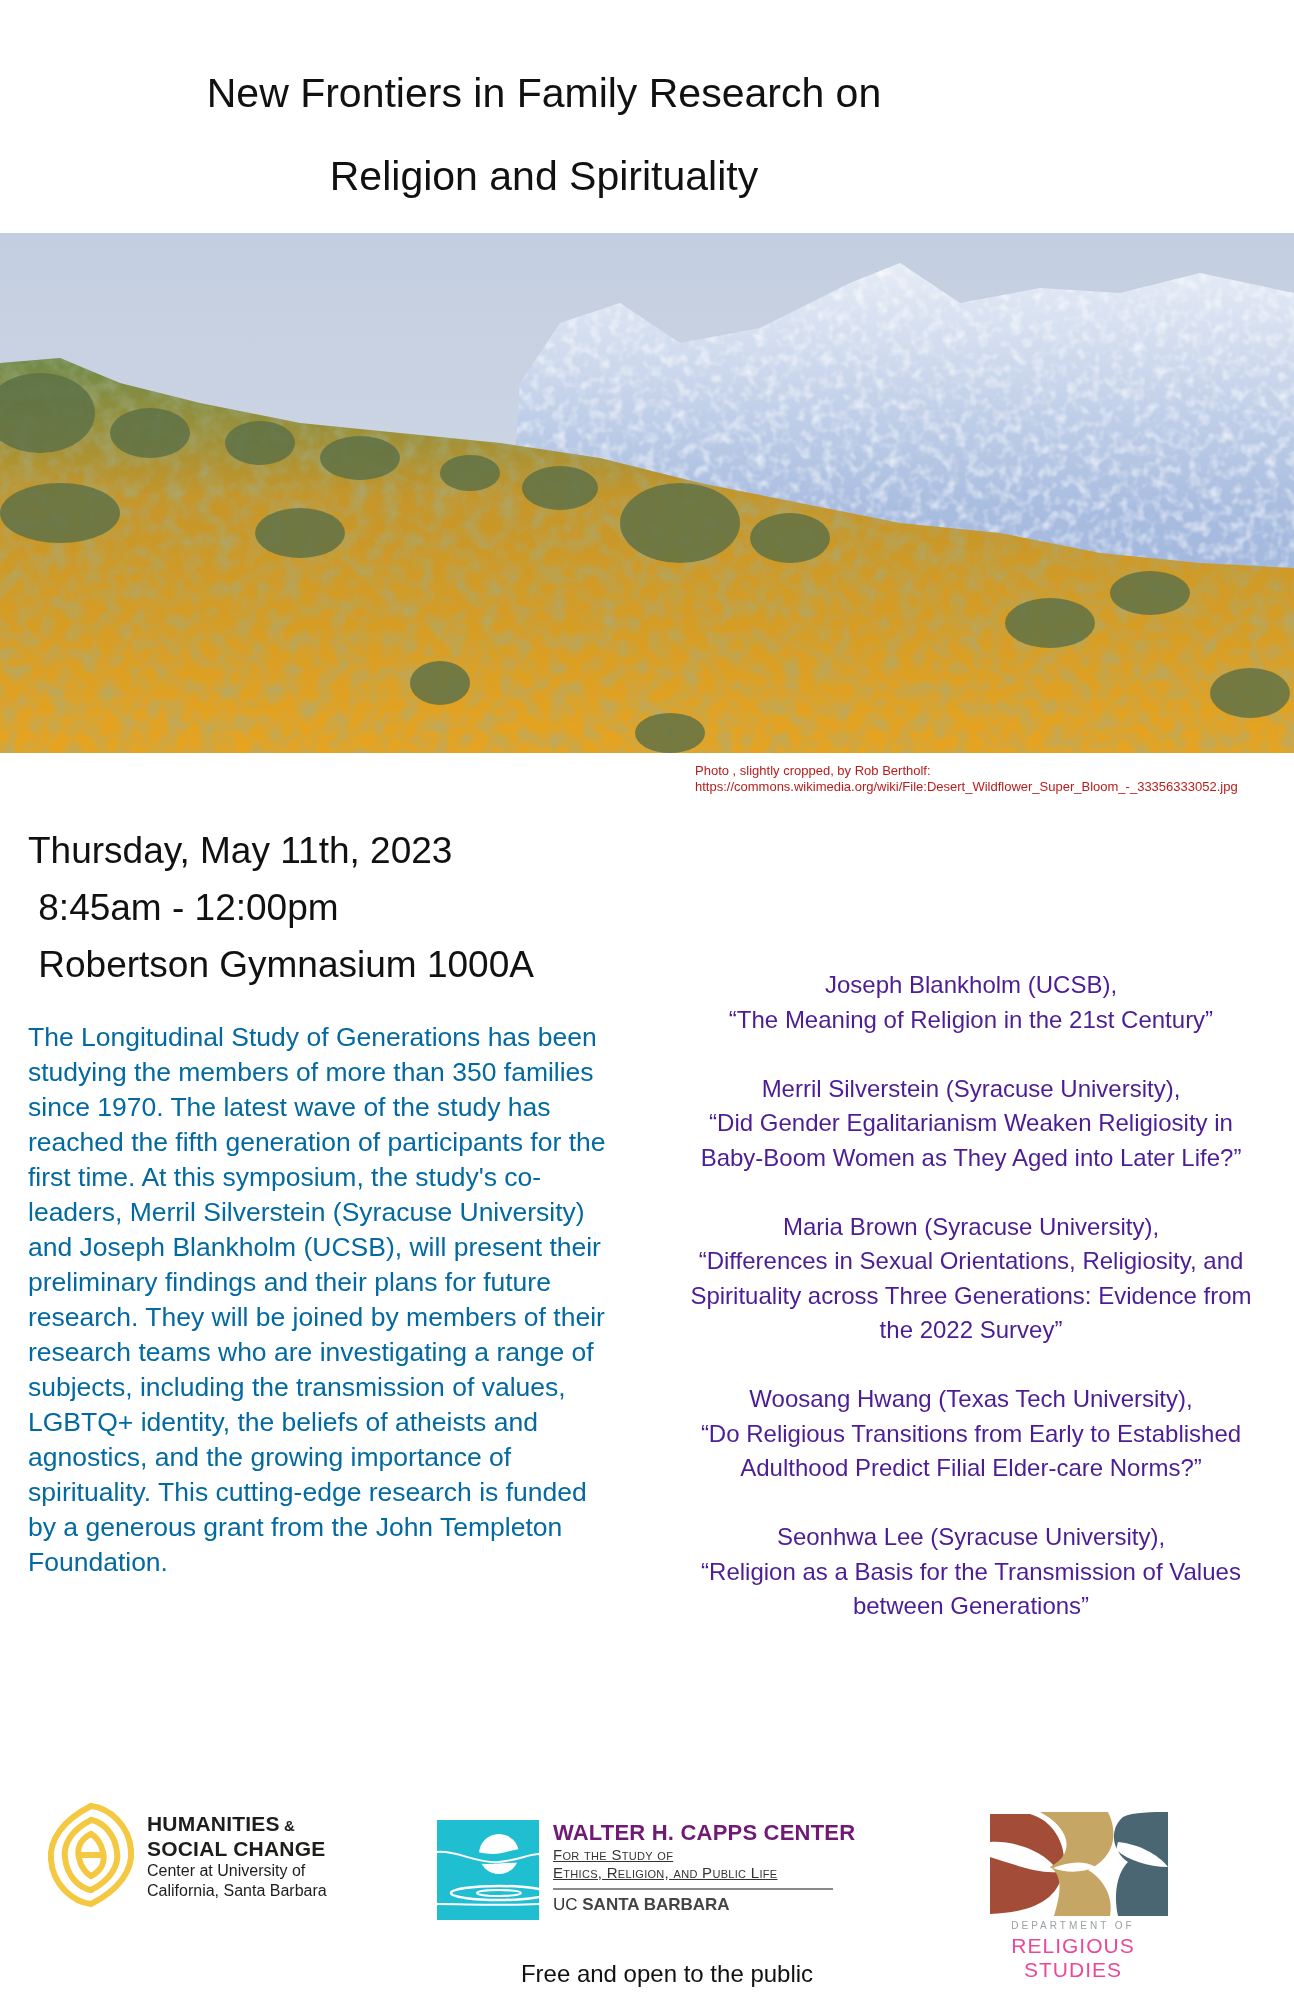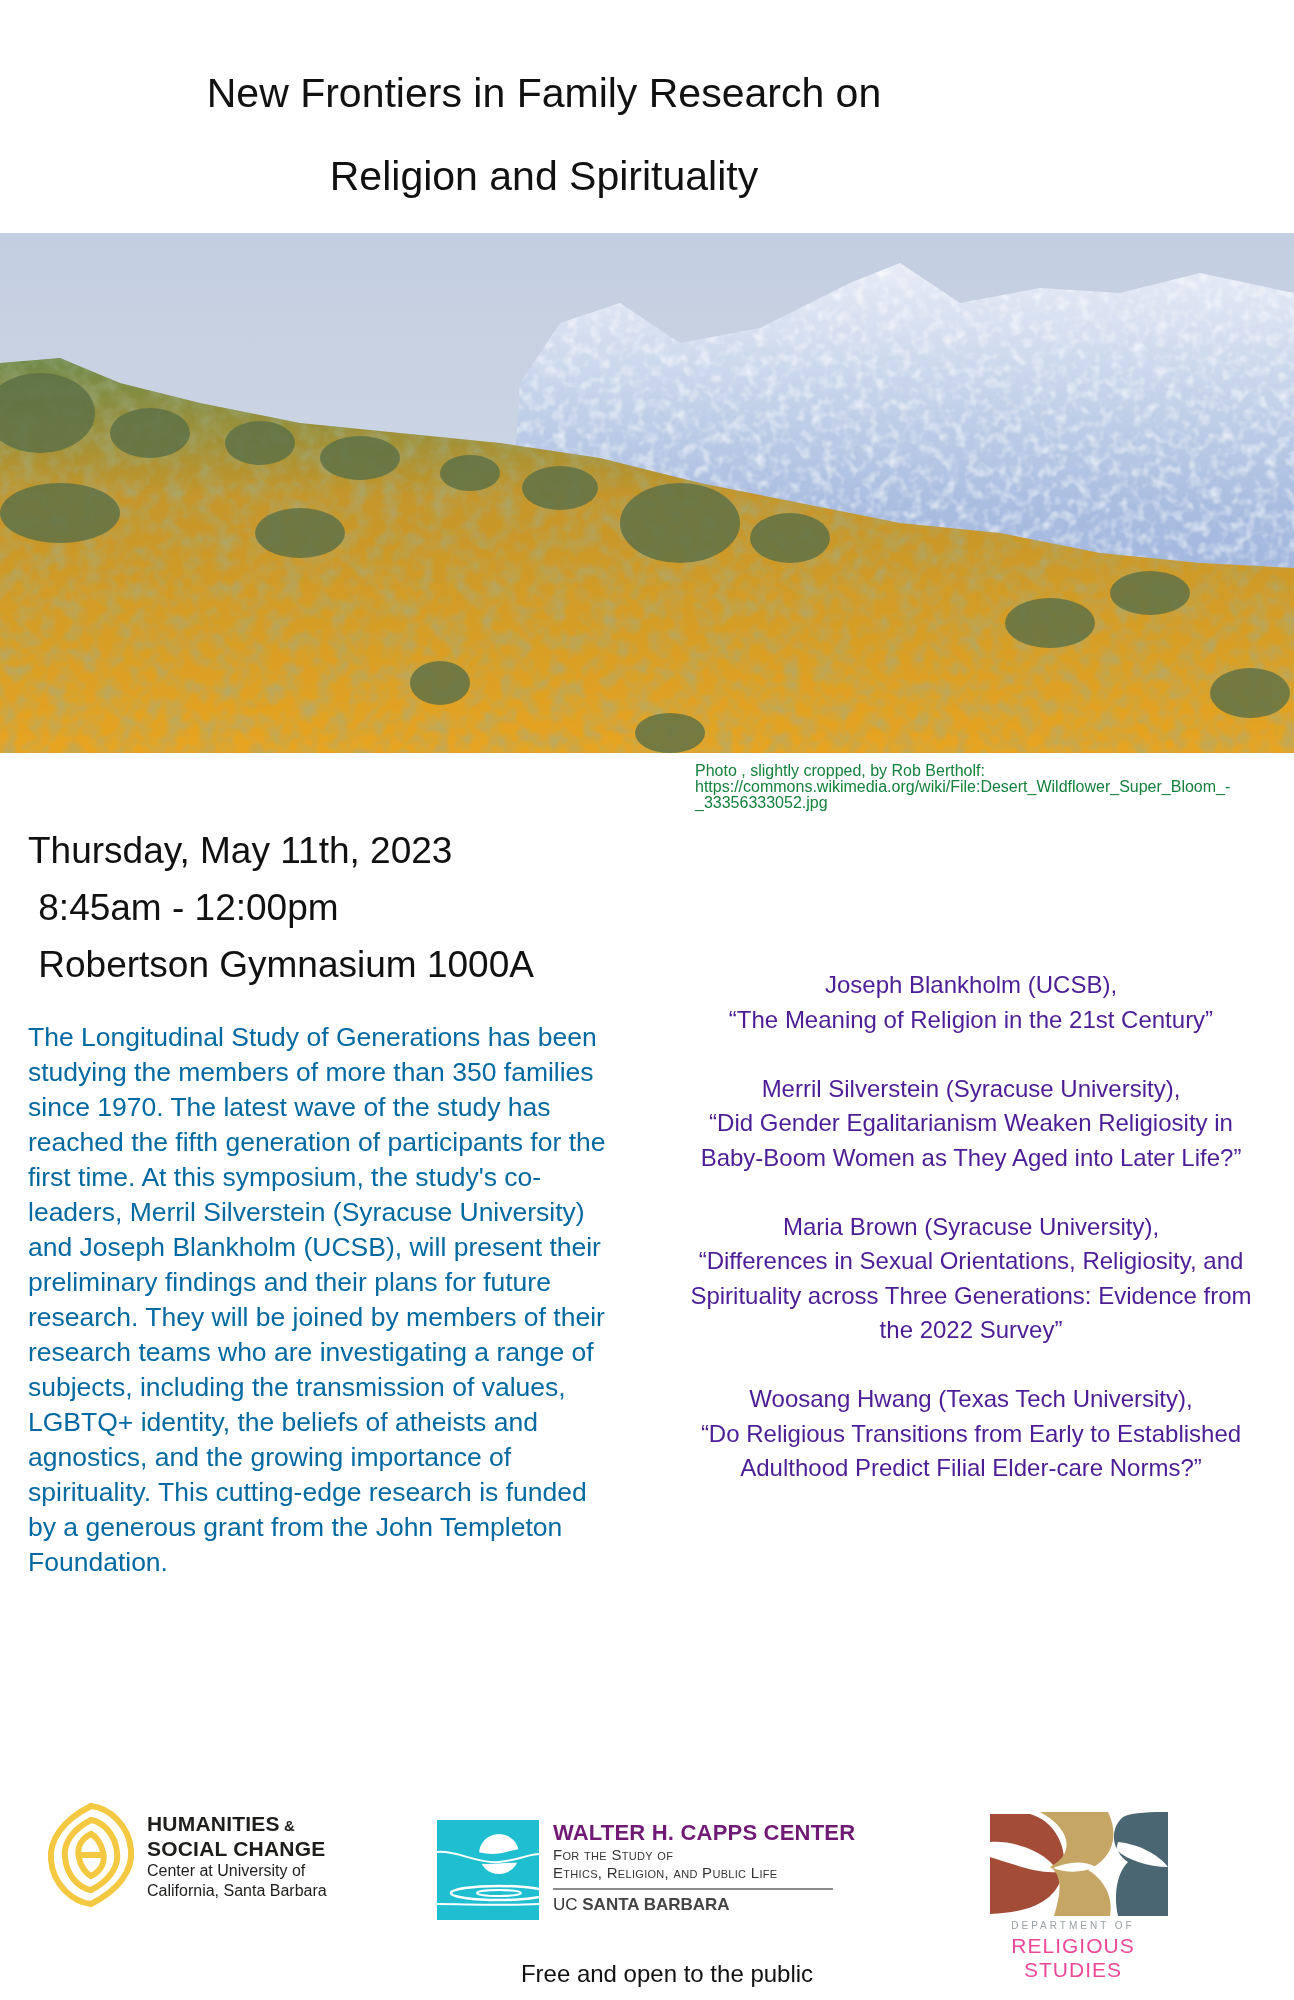--- a/index.html
+++ b/index.html
@@ -2,38 +2,38 @@
 <html><head>
 <meta charset="utf-8">
 <style>
   html, body { margin: 0; padding: 0; background: #ffffff; }
   body { width: 1294px; height: 2000px; position: relative; overflow: hidden;
          font-family: "Liberation Sans", "DejaVu Sans", sans-serif; color: #111; }
   .title { position: absolute; left: 0; width: 1088px; top: 52px; text-align: center;
            font-size: 41px; line-height: 83px; font-weight: normal; color: #111; margin: 0; }
   .photo { position: absolute; left: 0; top: 233px; width: 1294px; height: 520px; overflow: hidden; }
   .photo svg { display: block; }
-  .caption { position: absolute; left: 695px; top: 763px; font-size: 16px; line-height: 16px; color: #15803d; }
+  .caption { position: absolute; left: 695px; top: 763px; font-size: 13px; line-height: 16px; color: #b91c1c; }
   .event-info { position: absolute; left: 28px; top: 822px; font-weight: normal; font-size: 37px; line-height: 57px; color: #111; }
   .event-info div { white-space: pre; }
   .description { position: absolute; left: 28px; top: 1020px; width: 590px; font-size: 26.5px; line-height: 35px; color: #0369a1; }
   .talks { position: absolute; left: 648px; top: 968px; width: 646px; text-align: center; font-size: 24px; line-height: 34.5px; color: #4c1d95; }
   .talk { margin-bottom: 34.5px; }
   .talk-title { white-space: pre-line; }
   .logo { position: absolute; }
   .hsc { left: 45px; top: 1800px; width: 330px; height: 110px; }
   .hsc-text { position: absolute; left: 102px; top: 12px; }
   .hsc-name { font-weight: bold; font-size: 21px; line-height: 23px; color: #1d1d1b; letter-spacing: 0.2px; }
   .hsc-name .amp { font-size: 15px; }
   .hsc-sub { font-size: 16px; line-height: 18px; color: #1d1d1b; margin-top: 2px; }
   .capps { left: 437px; top: 1820px; width: 420px; height: 100px; }
   .capps-box { position: absolute; left: 0; top: 0; width: 102px; height: 100px; background: #1fbfd1; overflow: hidden; }
   .capps-text { position: absolute; left: 116px; top: 0px; }
   .capps-name { font-weight: bold; font-size: 22px; line-height: 26px; color: #701a75; letter-spacing: 0.2px; }
-  .capps-sub { font-size: 15px; line-height: 18px; color: #333; font-variant: small-caps; letter-spacing: 0.3px; }
+  .capps-sub { font-size: 15px; line-height: 18px; color: #333; font-variant: small-caps; letter-spacing: 0.3px; text-decoration: underline; }
   .capps-rule { width: 280px; height: 2px; background: #8a8a8a; margin: 6px 0 5px 0; }
   .capps-ucsb { font-size: 17px; line-height: 20px; color: #333; }
   .capps-ucsb b { color: #444; }
   .drs { left: 968px; top: 1812px; width: 210px; height: 150px; }
   .drs-dept { position: absolute; left: 0; width: 210px; top: 108px; text-align: center; font-size: 10px; letter-spacing: 3px; color: #9aa0a3; }
   .drs-rel { position: absolute; left: 0; width: 210px; top: 122px; text-align: center; font-size: 21px; letter-spacing: 1px; color: #ec4899; }
   .footer { position: absolute; left: 0; width: 1334px; top: 1960px; text-align: center; font-size: 24px; color: #111; }
 </style>
 </head>
 <body>
@@ -131,20 +131,25 @@
     <div>Maria Brown (Syracuse University),</div>
     <div class="talk-title">“Differences in Sexual Orientations, Religiosity, and
 Spirituality across Three Generations: Evidence from
 the 2022 Survey”</div>
   </div>
   <div class="talk">
     <div>Woosang Hwang (Texas Tech University),</div>
     <div class="talk-title">“Do Religious Transitions from Early to Established
 Adulthood Predict Filial Elder-care Norms?”</div>
   </div>
+  <div class="talk">
+    <div>Seonhwa Lee (Syracuse University),</div>
+    <div class="talk-title">“Religion as a Basis for the Transmission of Values
+between Generations”</div>
+  </div>
 </div>
 
 <div class="logo hsc">
   <svg width="92" height="110" viewBox="0 0 92 110" style="position:absolute;left:0;top:0;">
     <g fill="none" stroke="#f5c842" stroke-width="6" stroke-linecap="round">
       <path d="M46 6 C18 20 4 40 6 60 C8 85 28 102 46 104"></path>
       <path d="M46 104 C74 90 88 70 86 50 C84 25 64 8 46 6"></path>
       <path d="M46 20 C26 30 18 45 20 58 C22 76 34 88 46 90"></path>
       <path d="M46 90 C66 80 74 65 72 52 C70 34 58 22 46 20"></path>
       <path d="M46 34 C34 40 32 50 34 58 C36 68 42 74 46 76"></path>

